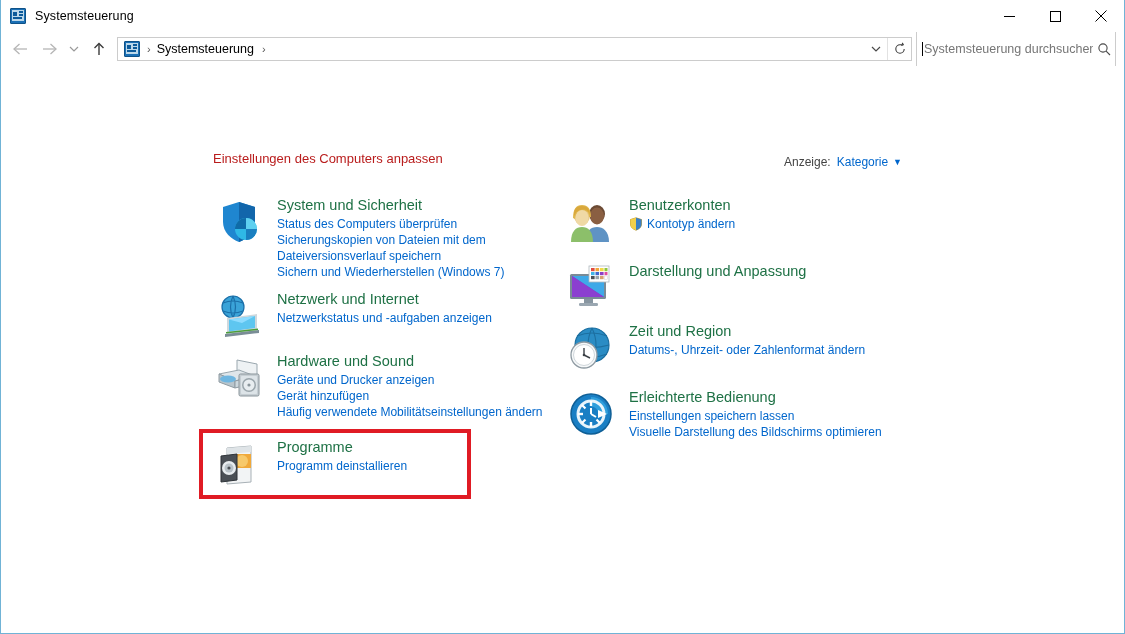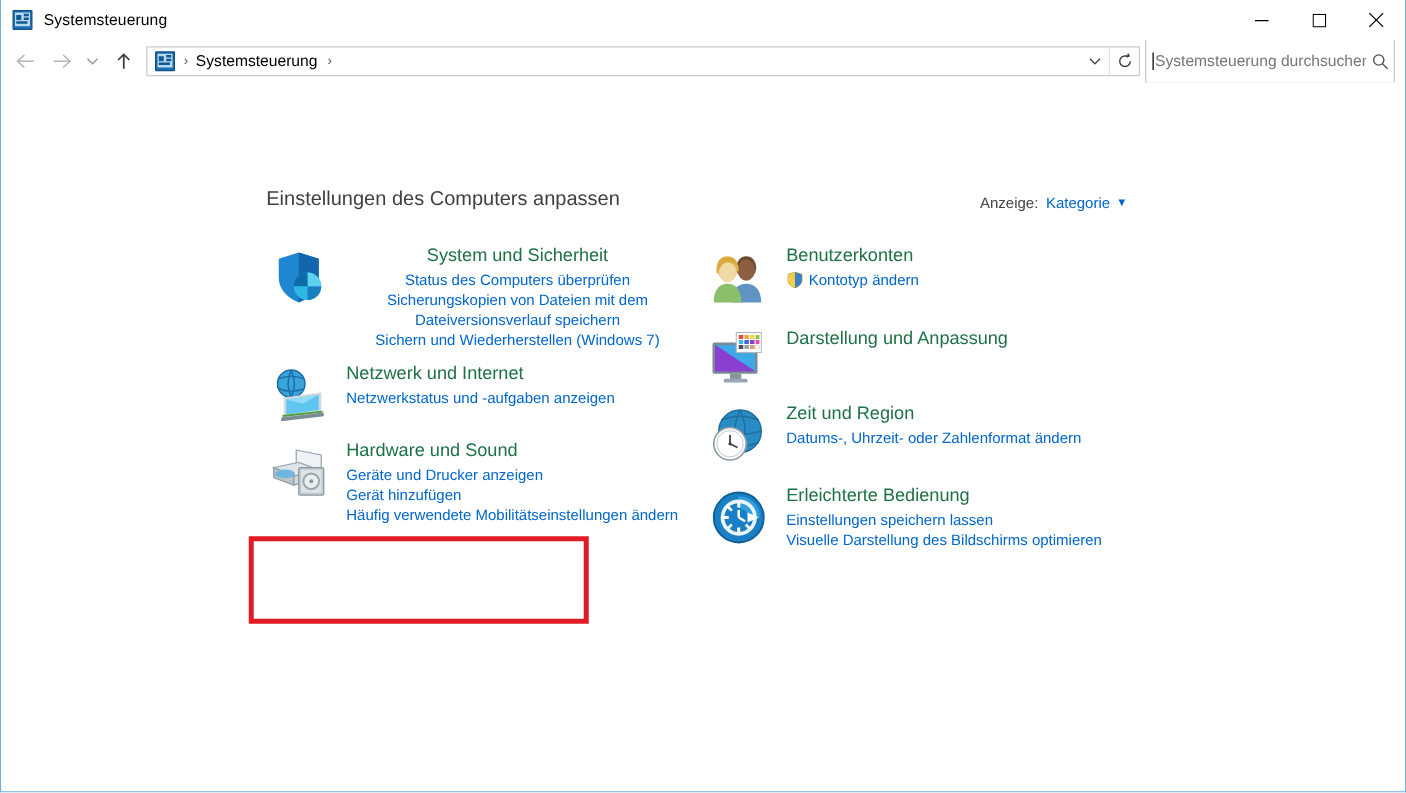--- a/index.html
+++ b/index.html
@@ -148,22 +148,22 @@
 
   
   #content {
     position: relative;
     height: 566px;
     background: #ffffff;
   }
   #page-head {
     position: absolute;
     left: 212px; top: 85px;
-    font-size: 16px;
-    color: #404040;
+    font-size: 13px;
+    color: #b91c1c;
     white-space: nowrap;
   }
   #view-switch {
     position: absolute;
     right: 222px; top: 89px;
     display: flex;
     align-items: center;
     font-size: 12px;
     white-space: nowrap;
     text-align: right;
@@ -211,21 +211,21 @@
     display: flex;
     align-items: center;
   }
   .shield-mini {
     width: 14px; height: 14px;
     margin-right: 4px;
     flex: none;
   }
 
   
-  #cat-system    { top: 0px; text-align: center; }
+  #cat-system    { top: 0px; }
   #cat-network   { margin-top: 10px; }
   #cat-hardware  { margin-top: 10px; }
   #cat-programme { margin-top: 18px; }
 
   #cat-benutzer     { margin-bottom: 14px; }
   #cat-darstellung  { margin-bottom: 14px; min-height: 46px; }
   #cat-zeit         { margin-bottom: 14px; margin-top: 12px; }
   #cat-erleichtert  { }
 
   
@@ -407,20 +407,39 @@
           </svg>
         </div>
         <div class="cat-title">Hardware und Sound</div>
         <div class="cat-links">
           <span class="cat-link">Geräte und Drucker anzeigen</span>
           <span class="cat-link">Gerät hinzufügen</span>
           <span class="cat-link">Häufig verwendete Mobilitätseinstellungen ändern</span>
         </div>
       </div>
 
+      <div class="category" id="cat-programme">
+        <div class="cat-icon">
+          <svg width="48" height="48" viewBox="0 0 48 48">
+            <path d="M12 8 L36 6 L36 42 L12 44 Z" fill="#f2f4f5" stroke="#a8b1b6" stroke-width="1"></path>
+            <path d="M12 8 L36 6 L36 12 L12 14 Z" fill="#dfe4e7"></path>
+            <rect x="20" y="14" width="16" height="14" fill="#f0a93b"></rect>
+            <circle cx="27" cy="21" r="6" fill="#f7c96b"></circle>
+            <path d="M6 16 L22 14 L22 40 L6 42 Z" fill="#4a4f55"></path>
+            <path d="M6 16 L22 14 L22 40 L6 42 Z" fill="none" stroke="#2e3338" stroke-width="1"></path>
+            <circle cx="14" cy="28" r="7" fill="#e8ecef"></circle>
+            <circle cx="14" cy="28" r="4.5" fill="#b9c2c8"></circle>
+            <circle cx="14" cy="28" r="1.6" fill="#4a4f55"></circle>
+          </svg>
+        </div>
+        <div class="cat-title">Programme</div>
+        <div class="cat-links">
+          <span class="cat-link">Programm deinstallieren</span>
+        </div>
+      </div>
 
     </div>
 
     <div class="column" id="col-right">
 
       <div class="category" id="cat-benutzer">
         <div class="cat-icon">
           <svg width="48" height="48" viewBox="0 0 48 48">
             <ellipse cx="30" cy="16" rx="8" ry="9" fill="#6b4a34"></ellipse>
             <path d="M18 44 C18 33 24 29 30 29 C36 29 42 33 42 44 Z" fill="#5f93c4"></path>

